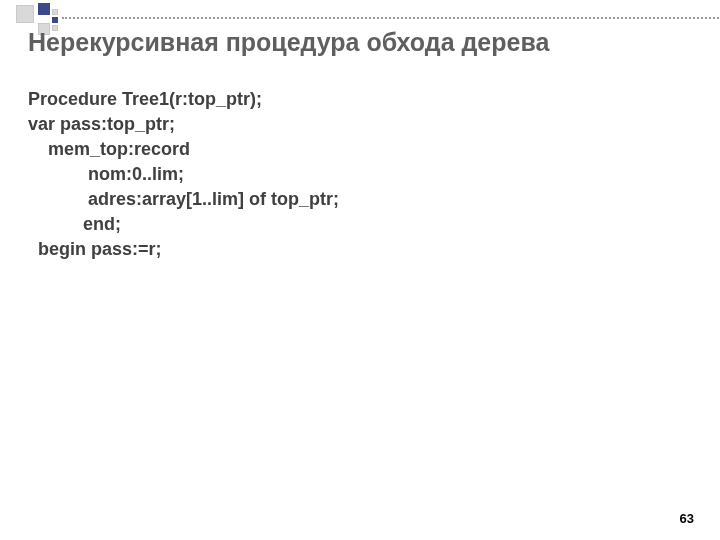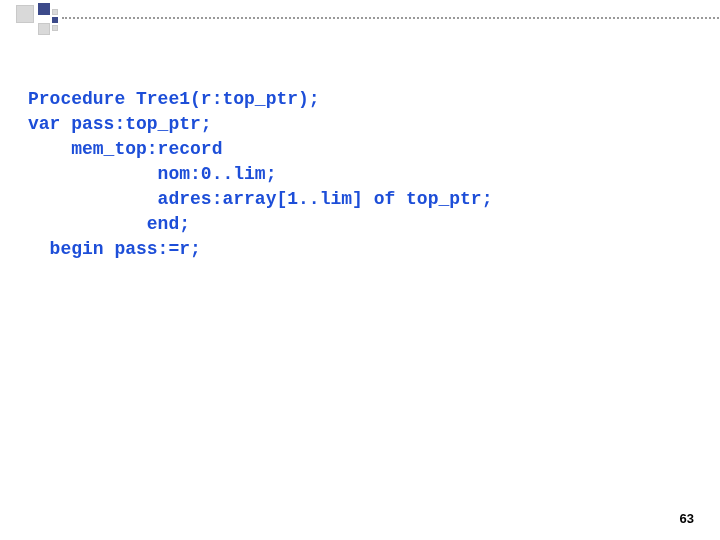--- a/index.html
+++ b/index.html
@@ -11,39 +11,40 @@
   .sq-big   { position: absolute; width: 18px; height: 18px; background: #d9d9d9; border: 1px solid #c9c9c9; top: 0; left: 0; }
   .sq-mid1  { position: absolute; width: 12px; height: 12px; background: #3c4a8a; top: -2px; left: 22px; }
   .sq-mid2  { position: absolute; width: 12px; height: 12px; background: #d9d9d9; border: 1px solid #c9c9c9; top: 18px; left: 22px; }
   .sq-small1{ position: absolute; width: 6px;  height: 6px;  background: #d9d9d9; border: 1px solid #c9c9c9; top: 4px; left: 36px; }
   .sq-small2{ position: absolute; width: 6px;  height: 6px;  background: #3c4a8a; top: 12px; left: 36px; }
   .sq-small3{ position: absolute; width: 6px;  height: 6px;  background: #d9d9d9; border: 1px solid #c9c9c9; top: 20px; left: 36px; }
   .dots     { position: absolute; top: 12px; left: 46px; width: 660px; border-top: 2px dotted #999; }
 
   .title { position: absolute; top: 28px; left: 28px; right: 20px; font-size: 25px; font-weight: bold; color: #5f5f5f; }
 
-  .code { position: absolute; top: 62px; left: 28px; font-family: Liberation Mono, monospace; font-size: 18px; font-weight: bold; color: #1d4ed8; line-height: 25px; white-space: pre; }
+  .code { position: absolute; top: 62px; left: 28px; font-family: Liberation Sans, sans-serif; font-size: 18px; font-weight: bold; color: #404040; line-height: 25px; white-space: pre; }
 
   .pagenum { position: absolute; bottom: 14px; right: 26px; font-size: 13px; font-weight: bold; color: #000; }
 </style>
 </head>
 <body>
 
 <div class="slide">
 
   <div class="decor">
     <div class="sq-big"></div>
     <div class="sq-mid1"></div>
     <div class="sq-mid2"></div>
     <div class="sq-small1"></div>
     <div class="sq-small2"></div>
     <div class="sq-small3"></div>
     <div class="dots"></div>
   </div>
 
+  <div class="title">Нерекурсивная процедура обхода дерева</div>
 
   <div class="code">
 <span>Procedure Tree1(r:top_ptr);</span>
 <span>var pass:top_ptr;</span>
 <span>    mem_top:record</span>
 <span>            nom:0..lim;</span>
 <span>            adres:array[1..lim] of top_ptr;</span>
 <span>           end;</span>
 <span>  begin pass:=r;</span></div>
 

